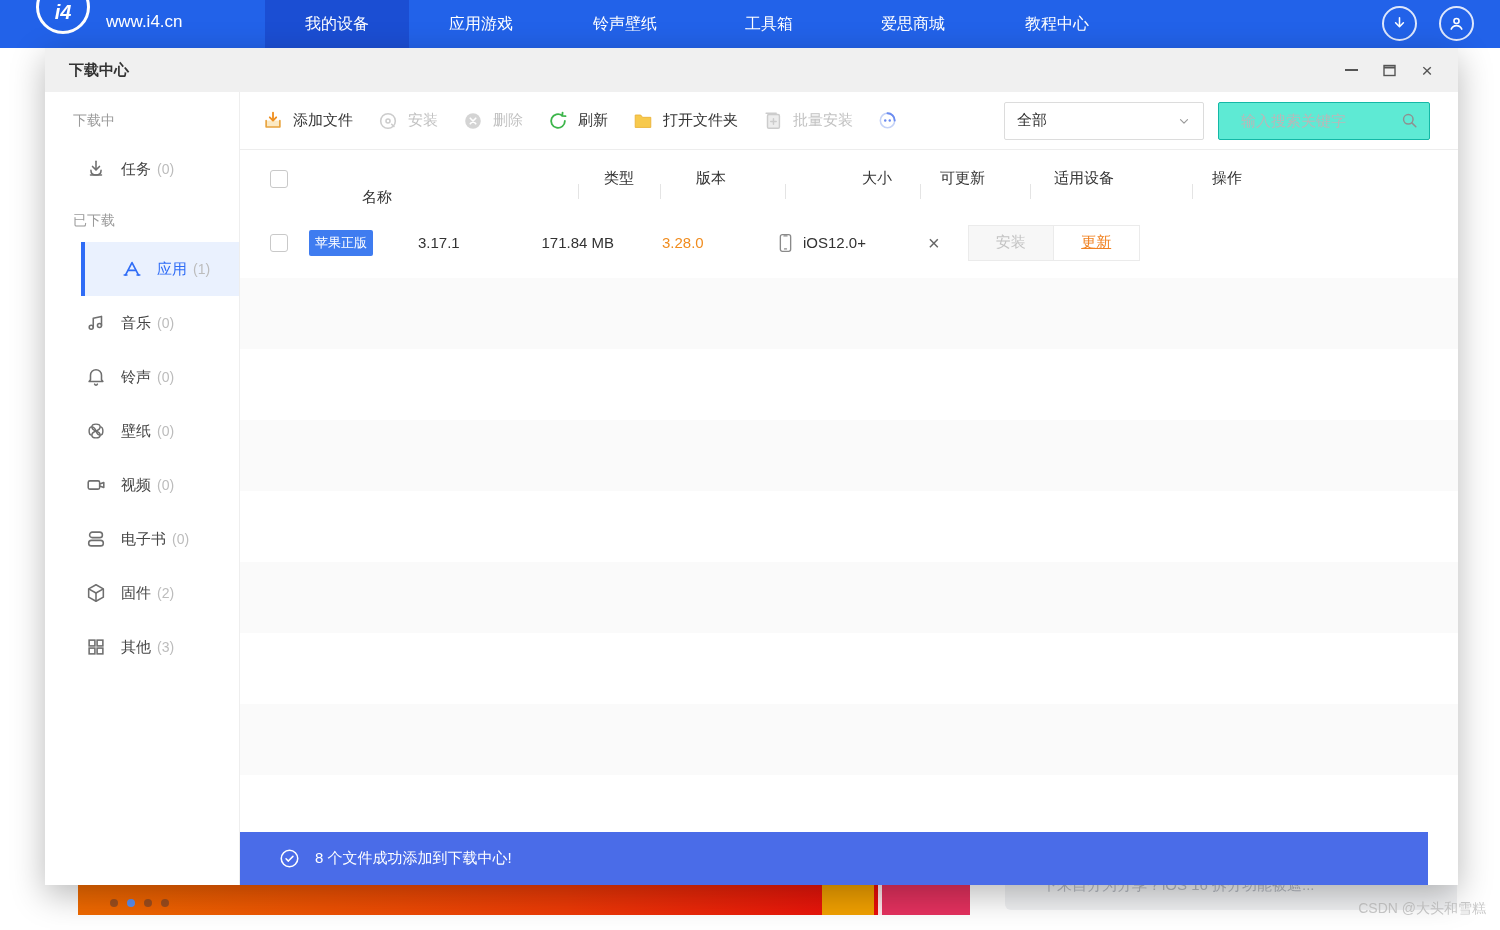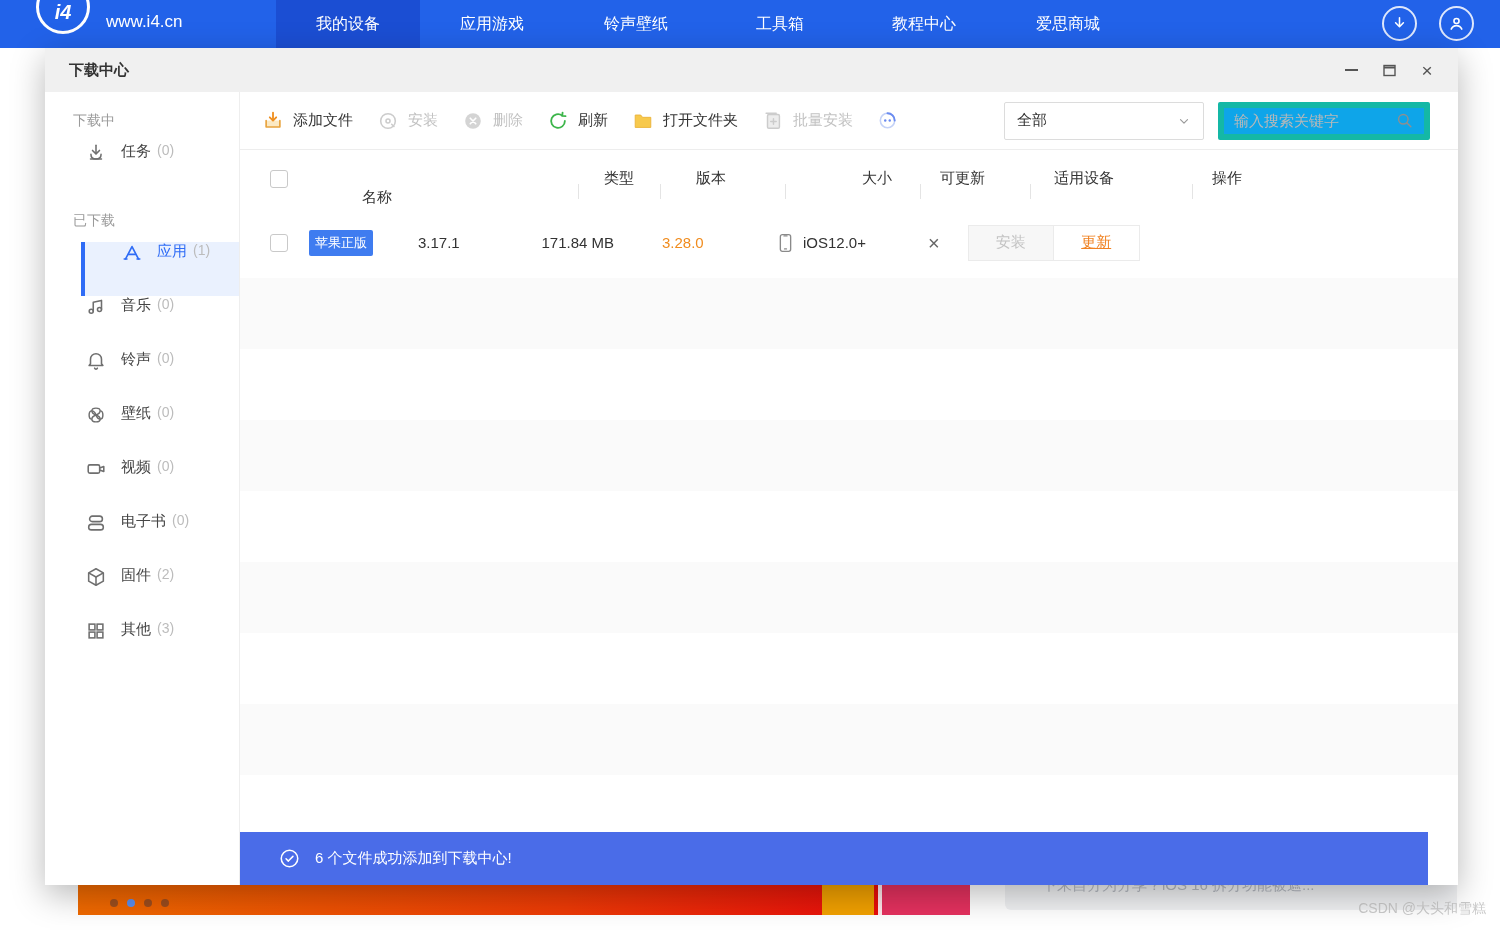--- a/index.html
+++ b/index.html
@@ -12,21 +12,21 @@
 
   
   .navbar { position:absolute; top:0; left:0; width:1500px; height:48px; background:#2262e9; z-index:1; }
   .logo-circle {
     position:absolute; left:36px; top:-20px; width:54px; height:54px;
     border:3px solid #fff; border-radius:50%; color:#fff;
     font-size:20px; font-weight:bold; font-style:italic;
     display:flex; align-items:flex-end; justify-content:center; padding-bottom:7px;
   }
   .logo-text { position:absolute; left:106px; top:12px; color:#fff; font-size:17px; }
-  .nav-menu { position:absolute; left:265px; top:0; height:48px; display:flex;margin-left:11px; }
+  .nav-menu { position:absolute; left:265px; top:0; height:48px; display:flex; }
   .nav-item { width:144px; height:48px; line-height:48px; text-align:center; color:#fff; font-size:16px; cursor:pointer; }
   .nav-item.active { background:#1b4ed3; }
   .nav-right { position:absolute; right:26px; top:6px; display:flex; gap:22px; }
   .nav-circle-icon {
     width:35px; height:35px; border:2px solid rgba(255,255,255,.85); border-radius:50%;
     display:flex; align-items:center; justify-content:center; color:#fff;
   }
 
   
   .bg-banner { position:absolute; left:78px; top:885px; width:888px; height:30px;
@@ -51,39 +51,39 @@
   .win-controls { margin-left:auto; margin-right:16px; display:flex; gap:8px; }
   .win-btn { width:30px; height:28px; display:flex; align-items:center; justify-content:center; color:#555; cursor:pointer; }
   .min-glyph { width:13px; height:2px; background:#555; }
   .close-glyph { font-size:19px; color:#555; line-height:1; }
 
   .dialog-body { flex:1; display:flex; min-height:0; }
 
   
   .sidebar { flex:0 0 195px; border-right:1px solid #eeeeee; padding-top:4px; }
   .section-header { padding:16px 0 12px 28px; color:#9a9a9a; font-size:14px; }
-  .side-item { height:54px; display:flex; align-items:flex-start; padding-left:40px; position:relative; cursor:pointer; }
+  .side-item { height:54px; display:flex; align-items:center; padding-left:40px; position:relative; cursor:pointer; }
   .side-item .s-icon { width:22px; height:22px; margin-right:14px; color:#6f6f6f; flex:0 0 22px; }
   .side-item .s-label { font-size:15px; color:#454545; margin-right:6px; }
   .side-item .s-count { font-size:14px; color:#bcbcbc; }
   .side-item.active { background:#eaf1fe;margin-left:36px; }
   .side-item.active::before { content:""; position:absolute; left:0; top:0; width:4px; height:54px; background:#2f6cf6; }
   .side-item.active .s-label, .side-item.active .s-icon { color:#2f6cf6; }
 
   
   .content { flex:1; display:flex; flex-direction:column; min-width:0; }
   .toolbar { flex:0 0 58px; display:flex; align-items:center; padding:0 28px 0 22px; border-bottom:1px solid #ededed; }
   .tool-btn { display:flex; align-items:center; gap:9px; margin-right:24px; font-size:15px; color:#333; cursor:pointer; white-space:nowrap; }
   .tool-btn.disabled { color:#c2c2c2; cursor:default; }
   .smiley-wrap { margin-right:10px; cursor:pointer; }
   .filter-select { margin-left:auto; width:200px; height:38px; border:1px solid #dcdcdc; border-radius:2px;
     display:flex; align-items:center; padding:0 12px; font-size:15px; color:#333; cursor:pointer; background:#fff; }
   .filter-select .chev { margin-left:auto; }
-  .search-box { width:212px; height:38px; border:6px solid #14b8a6; border-radius:2px; margin-left:14px;
-    display:flex; align-items:center; padding:0 10px 0 8px; background:#0ea5e9; }
+  .search-box { width:212px; height:38px; border:1px solid #14b8a6; border-radius:2px; margin-left:14px;
+    display:flex; align-items:center; padding:0 10px 0 20px; background:#5eead4; }
   .search-box input { border:none; outline:none; flex:1; min-width:0; font-size:15px; color:#333; font-family:inherit; background:transparent; }
   .search-box input::placeholder { color:#b8b8b8; }
 
   
   .thead { flex:0 0 44px; display:flex; align-items:center; font-size:15px; color:#333; }
   .trow  { flex:0 0 71px; display:flex; align-items:center; font-size:15px; color:#333; background:#fff; }
   .col-check   { flex:0 0 60px; display:flex; align-items:center; }
   .col-name    { flex:0 0 278px; display:flex; align-items:center; }
   .col-type    { flex:0 0 82px; display:flex; justify-content:center; position:relative; }
   .col-version { flex:0 0 125px; padding-left:36px; position:relative; }
@@ -140,22 +140,22 @@
 <div class="navbar">
   <div class="logo-circle">
       <span>i4</span>
     </div>
   <div class="logo-text">www.i4.cn</div>
   <div class="nav-menu">
     <div class="nav-item active">我的设备</div>
     <div class="nav-item">应用游戏</div>
     <div class="nav-item">铃声壁纸</div>
     <div class="nav-item">工具箱</div>
+    <div class="nav-item">爱思商城</div>
     <div class="nav-item">教程中心</div>
-    <div class="nav-item">爱思商城</div>
   </div>
   <div class="nav-right">
     <div class="nav-circle-icon">
       <svg width="17" height="17" viewBox="0 0 24 24" fill="none" stroke="#fff" stroke-width="2.2" stroke-linecap="round" stroke-linejoin="round">
           <path d="M12 4v12M6.5 11l5.5 5.5L17.5 11"></path>
         </svg>
     </div>
     <div class="nav-circle-icon">
       <svg width="17" height="17" viewBox="0 0 24 24" fill="none" stroke="#fff" stroke-width="2.2" stroke-linecap="round">
           <circle cx="12" cy="8.5" r="3.6"></circle>
@@ -437,18 +437,18 @@
 
       <div class="stripes"></div>
 
       <div class="notification">
         <span class="notif-icon">
           <svg width="23" height="23" viewBox="0 0 24 24" fill="none" stroke="#fff" stroke-width="1.6" stroke-linecap="round" stroke-linejoin="round">
               <circle cx="12" cy="12" r="8.6"></circle>
               <path d="M8.4 12.3l2.4 2.4 4.8-4.9"></path>
             </svg>
         </span>
-        <span>6 个文件成功添加到下载中心!</span>
+        <span>8 个文件成功添加到下载中心!</span>
       </div>
 
     </div>
   </div>
 </div>
 
 </body></html>

